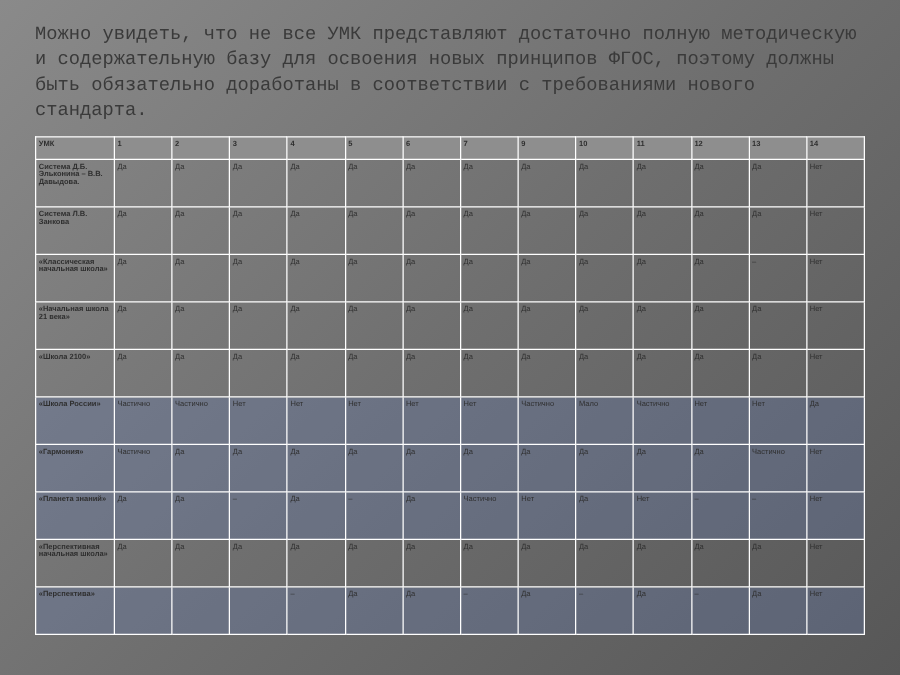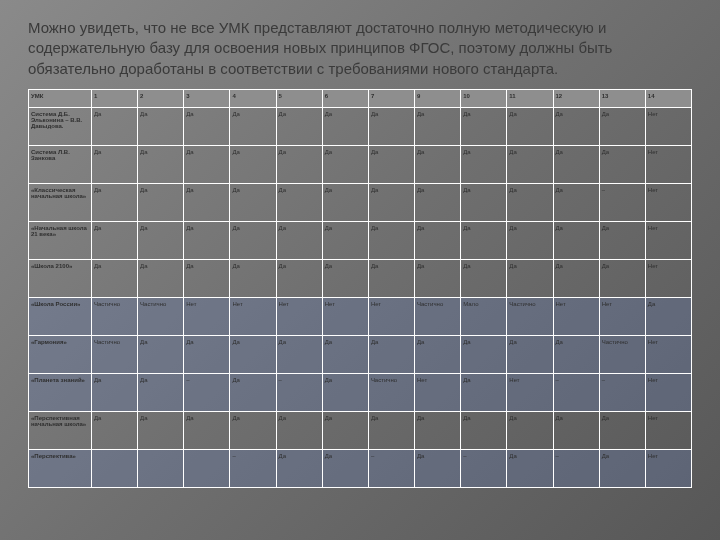--- a/index.html
+++ b/index.html
@@ -13,21 +13,21 @@
   .slide {
     width: 100%;
     height: 100%;
     padding: 18px 28px 10px 28px;
   }
   .intro {
     font-size: 15px;
     line-height: 1.35;
     color: #3a3a3a;
     margin-bottom: 10px;
-    font-family: Liberation Sans, sans-serif;
+    font-family: Liberation Mono, monospace;
   }
   table {
     border-collapse: collapse;
     width: 100%;
     table-layout: fixed;
   }
   th, td {
     border: 1px solid #fff;
     font-size: 6px;
     color: #2f2f2f;

